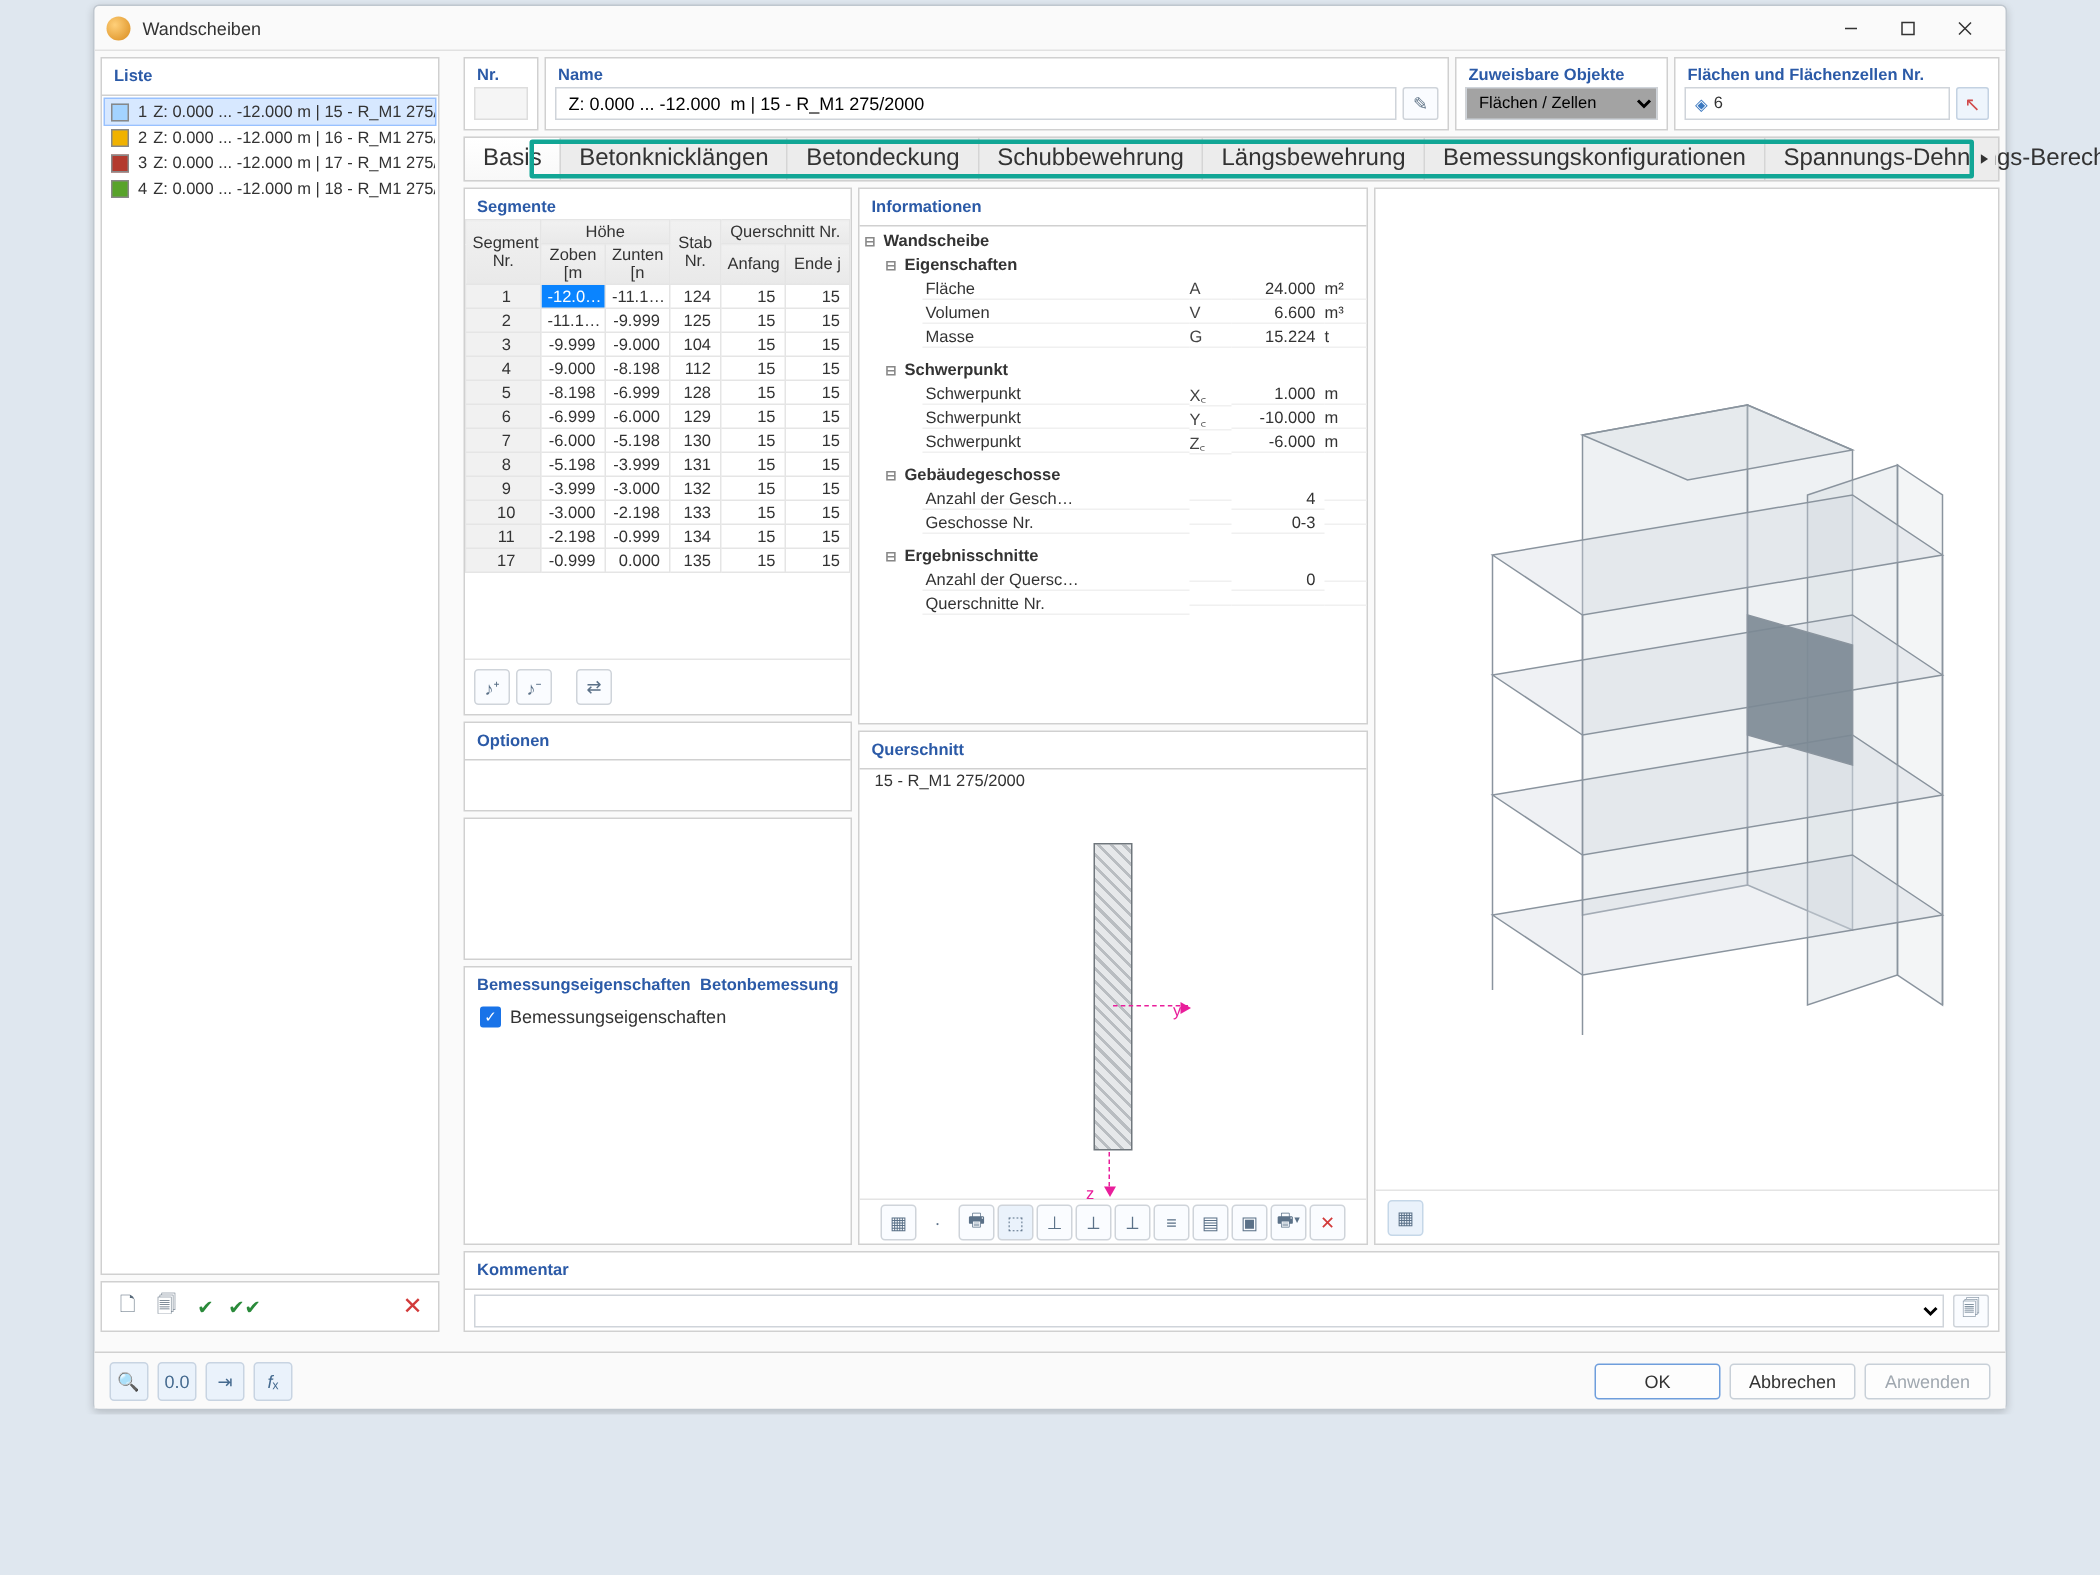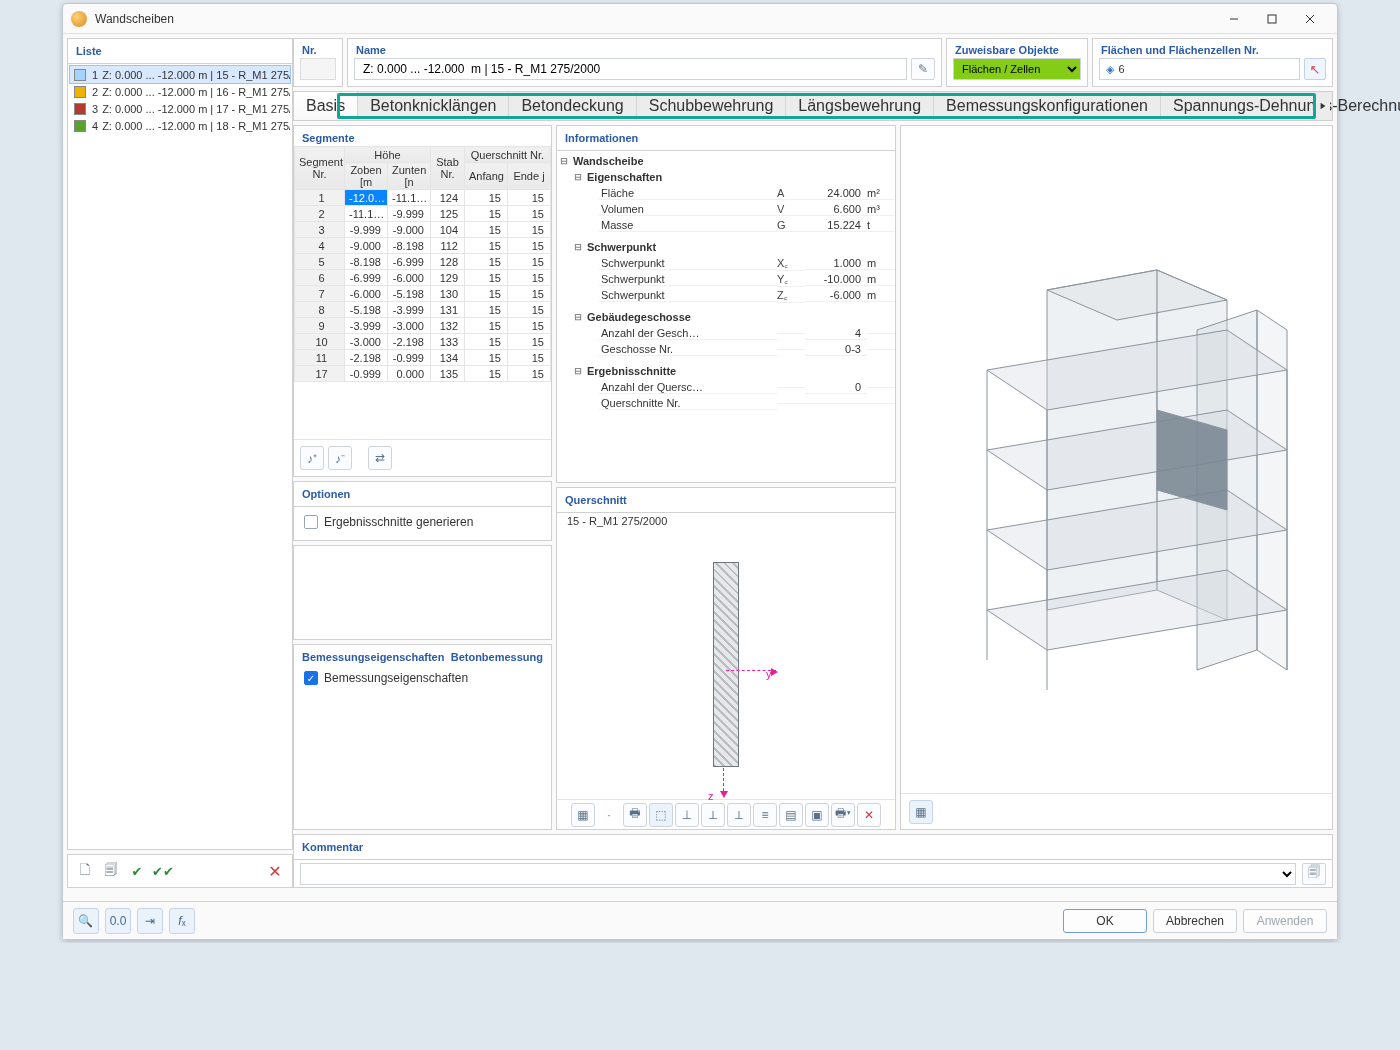--- a/index.html
+++ b/index.html
@@ -20,21 +20,21 @@
   *{box-sizing:border-box}
   body{margin:0;background:#dfe7ef;color:var(--text);font-size:12px;}
   .window{width:1276px;height:937px;margin:3px auto;background:var(--bg);border:1px solid #bfc7cf;border-radius:4px;display:flex;flex-direction:column;box-shadow:0 2px 6px rgba(0,0,0,.18)}
   .titlebar{height:30px;display:flex;align-items:center;padding:0 8px;border-bottom:1px solid #e1e1e1}
   .titlebar .ico{width:16px;height:16px;border-radius:50%;background:radial-gradient(circle at 35% 35%,#ffd07a,#d98b1c)}
   .titlebar .title{margin-left:8px;font-size:12px}
   .winbtns{margin-left:auto;display:flex}
   .winbtns div{width:38px;height:24px;display:flex;align-items:center;justify-content:center;font-size:12px;color:#333}
   .winbtns svg{width:10px;height:10px}
 
-  .body{flex:1;display:flex;gap:0;padding:4px 4px 13px 4px;min-height:0}
+  .body{flex:1;display:flex;gap:16px;padding:4px 4px 13px 4px;min-height:0}
 
   
   .panel{background:#fff;border:1px solid var(--line);display:flex;flex-direction:column;min-height:0}
   .leftcol{display:flex;flex-direction:column;gap:4px;width:226px;flex-shrink:0}
   .panel-title{padding:6px 8px;font-size:11px;color:var(--blue);font-weight:700;border-bottom:1px solid var(--line)}
   .listbody{flex:1;padding:2px;min-height:0;overflow:hidden}
   .litem{display:flex;align-items:center;height:17px;padding:0 4px;font-size:11px;white-space:nowrap;overflow:hidden;text-overflow:ellipsis}
   .litem .sw{width:12px;height:12px;margin-right:6px;border:1px solid #888;flex-shrink:0}
   .litem.sel{background:#d7e8ff;outline:1px solid #98c1ff}
   .litem .num{width:12px;text-align:right;margin-right:4px}
@@ -49,22 +49,22 @@
   .cellbox .lbl{padding:5px 8px 2px;color:var(--blue);font-size:11px;font-weight:700}
   .cellbox .val{padding:0 6px 6px}
   .nrbox{width:50px}
   .nrbox .val{height:26px}
   .nrbox input{width:100%;height:22px;border:1px solid #ddd;background:#f5f5f5;text-align:center;font-size:11px}
   .namebox{flex:1}
   .namebox .val{display:flex;gap:4px}
   .namebox input{flex:1;height:22px;background:#fff;border:1px solid #cfd4da;padding:0 8px;font-size:12px}
   .iconbtn{width:24px;height:22px;border:1px solid #cfd4da;border-radius:2px;background:#fafcff;display:flex;align-items:center;justify-content:center;color:#607487}
   .objbox{width:142px}
-  .objbox select{width:100%;height:22px;border:1px solid #cfd4da;background:#84cc16;font-size:11px;padding:0 4px}
-  .flbox{width:241px}
+  .objbox select{width:100%;height:22px;border:1px solid #cfd4da;background:#a3a3a3;font-size:11px;padding:0 4px}
+  .flbox{width:217px}
   .flbox .val{display:flex;gap:4px}
   .flbox .txt{flex:1;height:22px;border:1px solid #cfd4da;background:#fff;display:flex;align-items:center;padding:0 6px;font-size:11px}
   .flbox .tag{color:#3a78c0;margin-right:4px;display:inline-flex}
   .pickbtn{width:22px;height:22px;border:1px solid #c3d2e2;background:#eef5fc;border-radius:2px;display:flex;align-items:center;justify-content:center;font-size:13px;color:#d14b4b}
 
   
   .tabs{height:30px;background:var(--tab-bg);border:1px solid var(--line);display:flex;align-items:stretch;position:relative}
   .tabs .tab{padding:0 12px;height:100%;display:flex;align-items:center;font-size:16px;color:#333;border-right:1px solid #d5d5d5;white-space:nowrap}
   .tabs .tab.active{background:linear-gradient(#fff,#f8f8f8)}
   .tab-hl{position:absolute;left:43px;right:16px;top:1px;bottom:1px;border:3px solid var(--teal);border-radius:2px;pointer-events:none}
@@ -378,24 +378,20 @@
             </div>
             <div class="segtoolbar">
               <div class="sqbtn">♪⁺</div>
               <div class="sqbtn">♪⁻</div>
               <div style="width:8px"></div>
               <div class="sqbtn">⇄</div>
             </div>
           </div>
           <div class="optbox" style="flex:0 0 60px">
             <div class="panel-title">Optionen</div>
-            <div class="content">
-              <span class="chk"></span>
-              <span>Ergebnisschnitte generieren</span>
-            </div>
           </div>
           <div class="filler"></div>
           <div class="optbox" style="flex:0 0 186px">
             <div class="bemsheader">
               <span>Bemessungseigenschaften</span>
               <span>Betonbemessung</span>
             </div>
             <div class="content" style="padding-top:8px">
               <span class="chk on">✓</span>
               <span>Bemessungseigenschaften</span>

